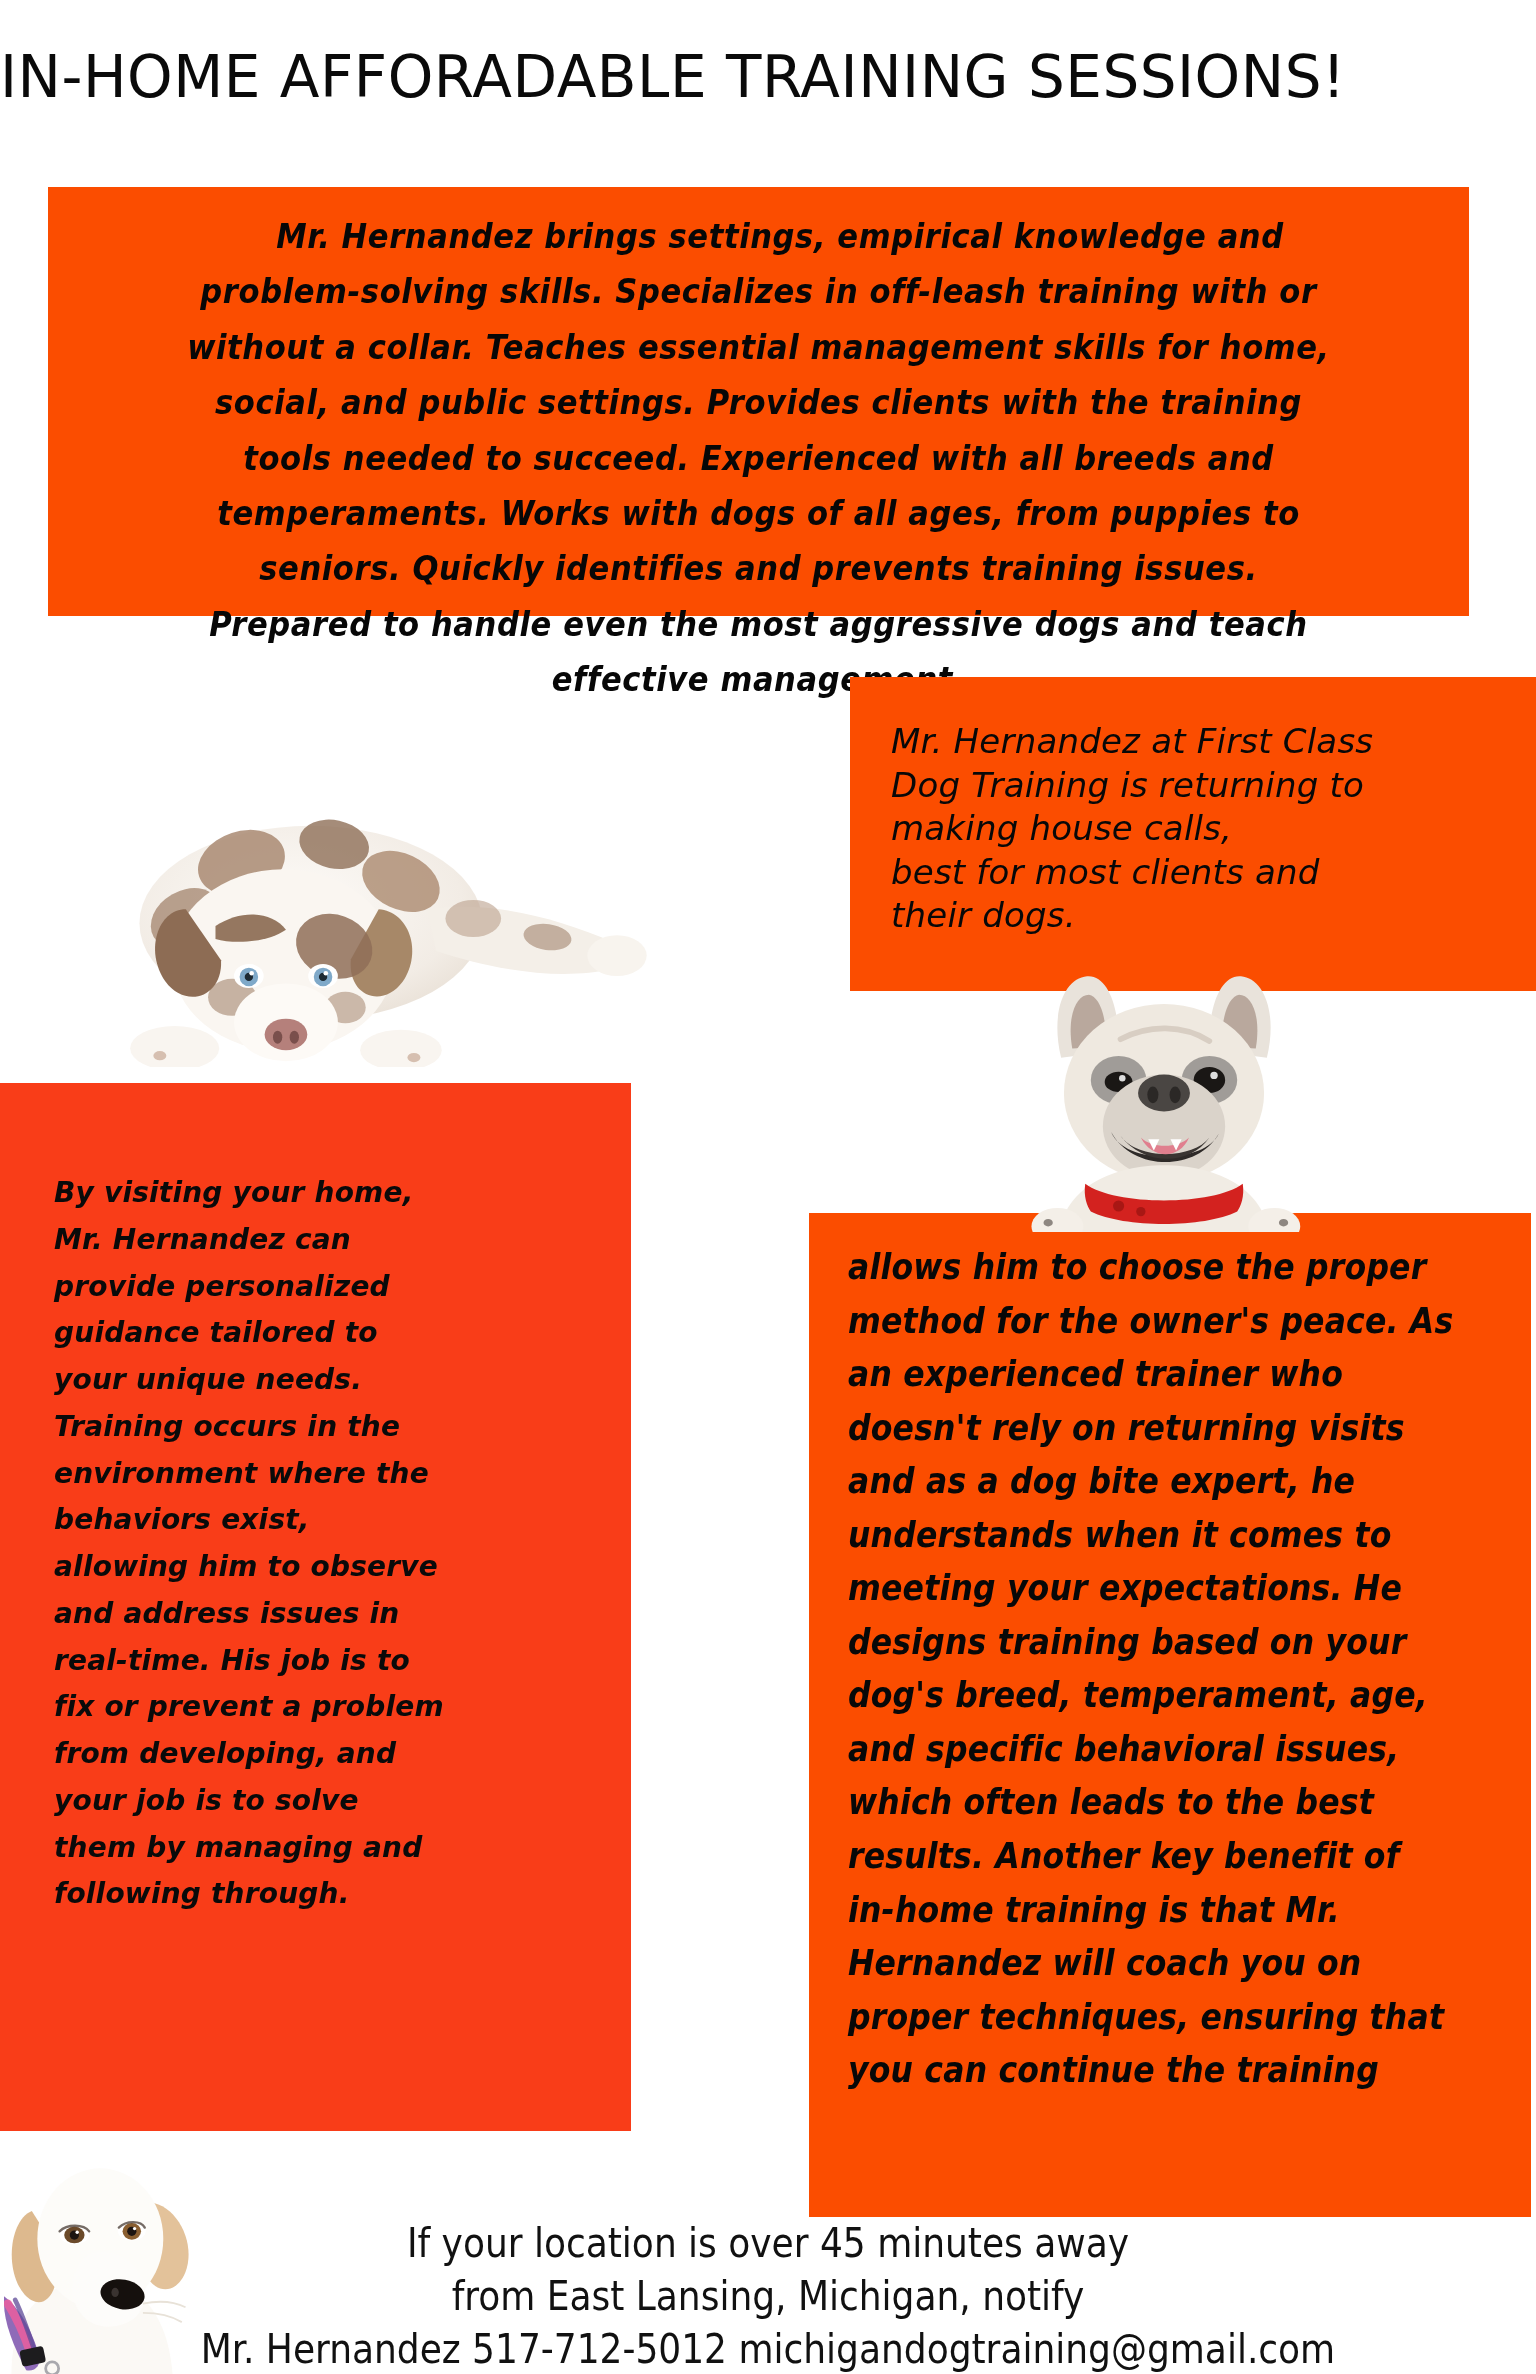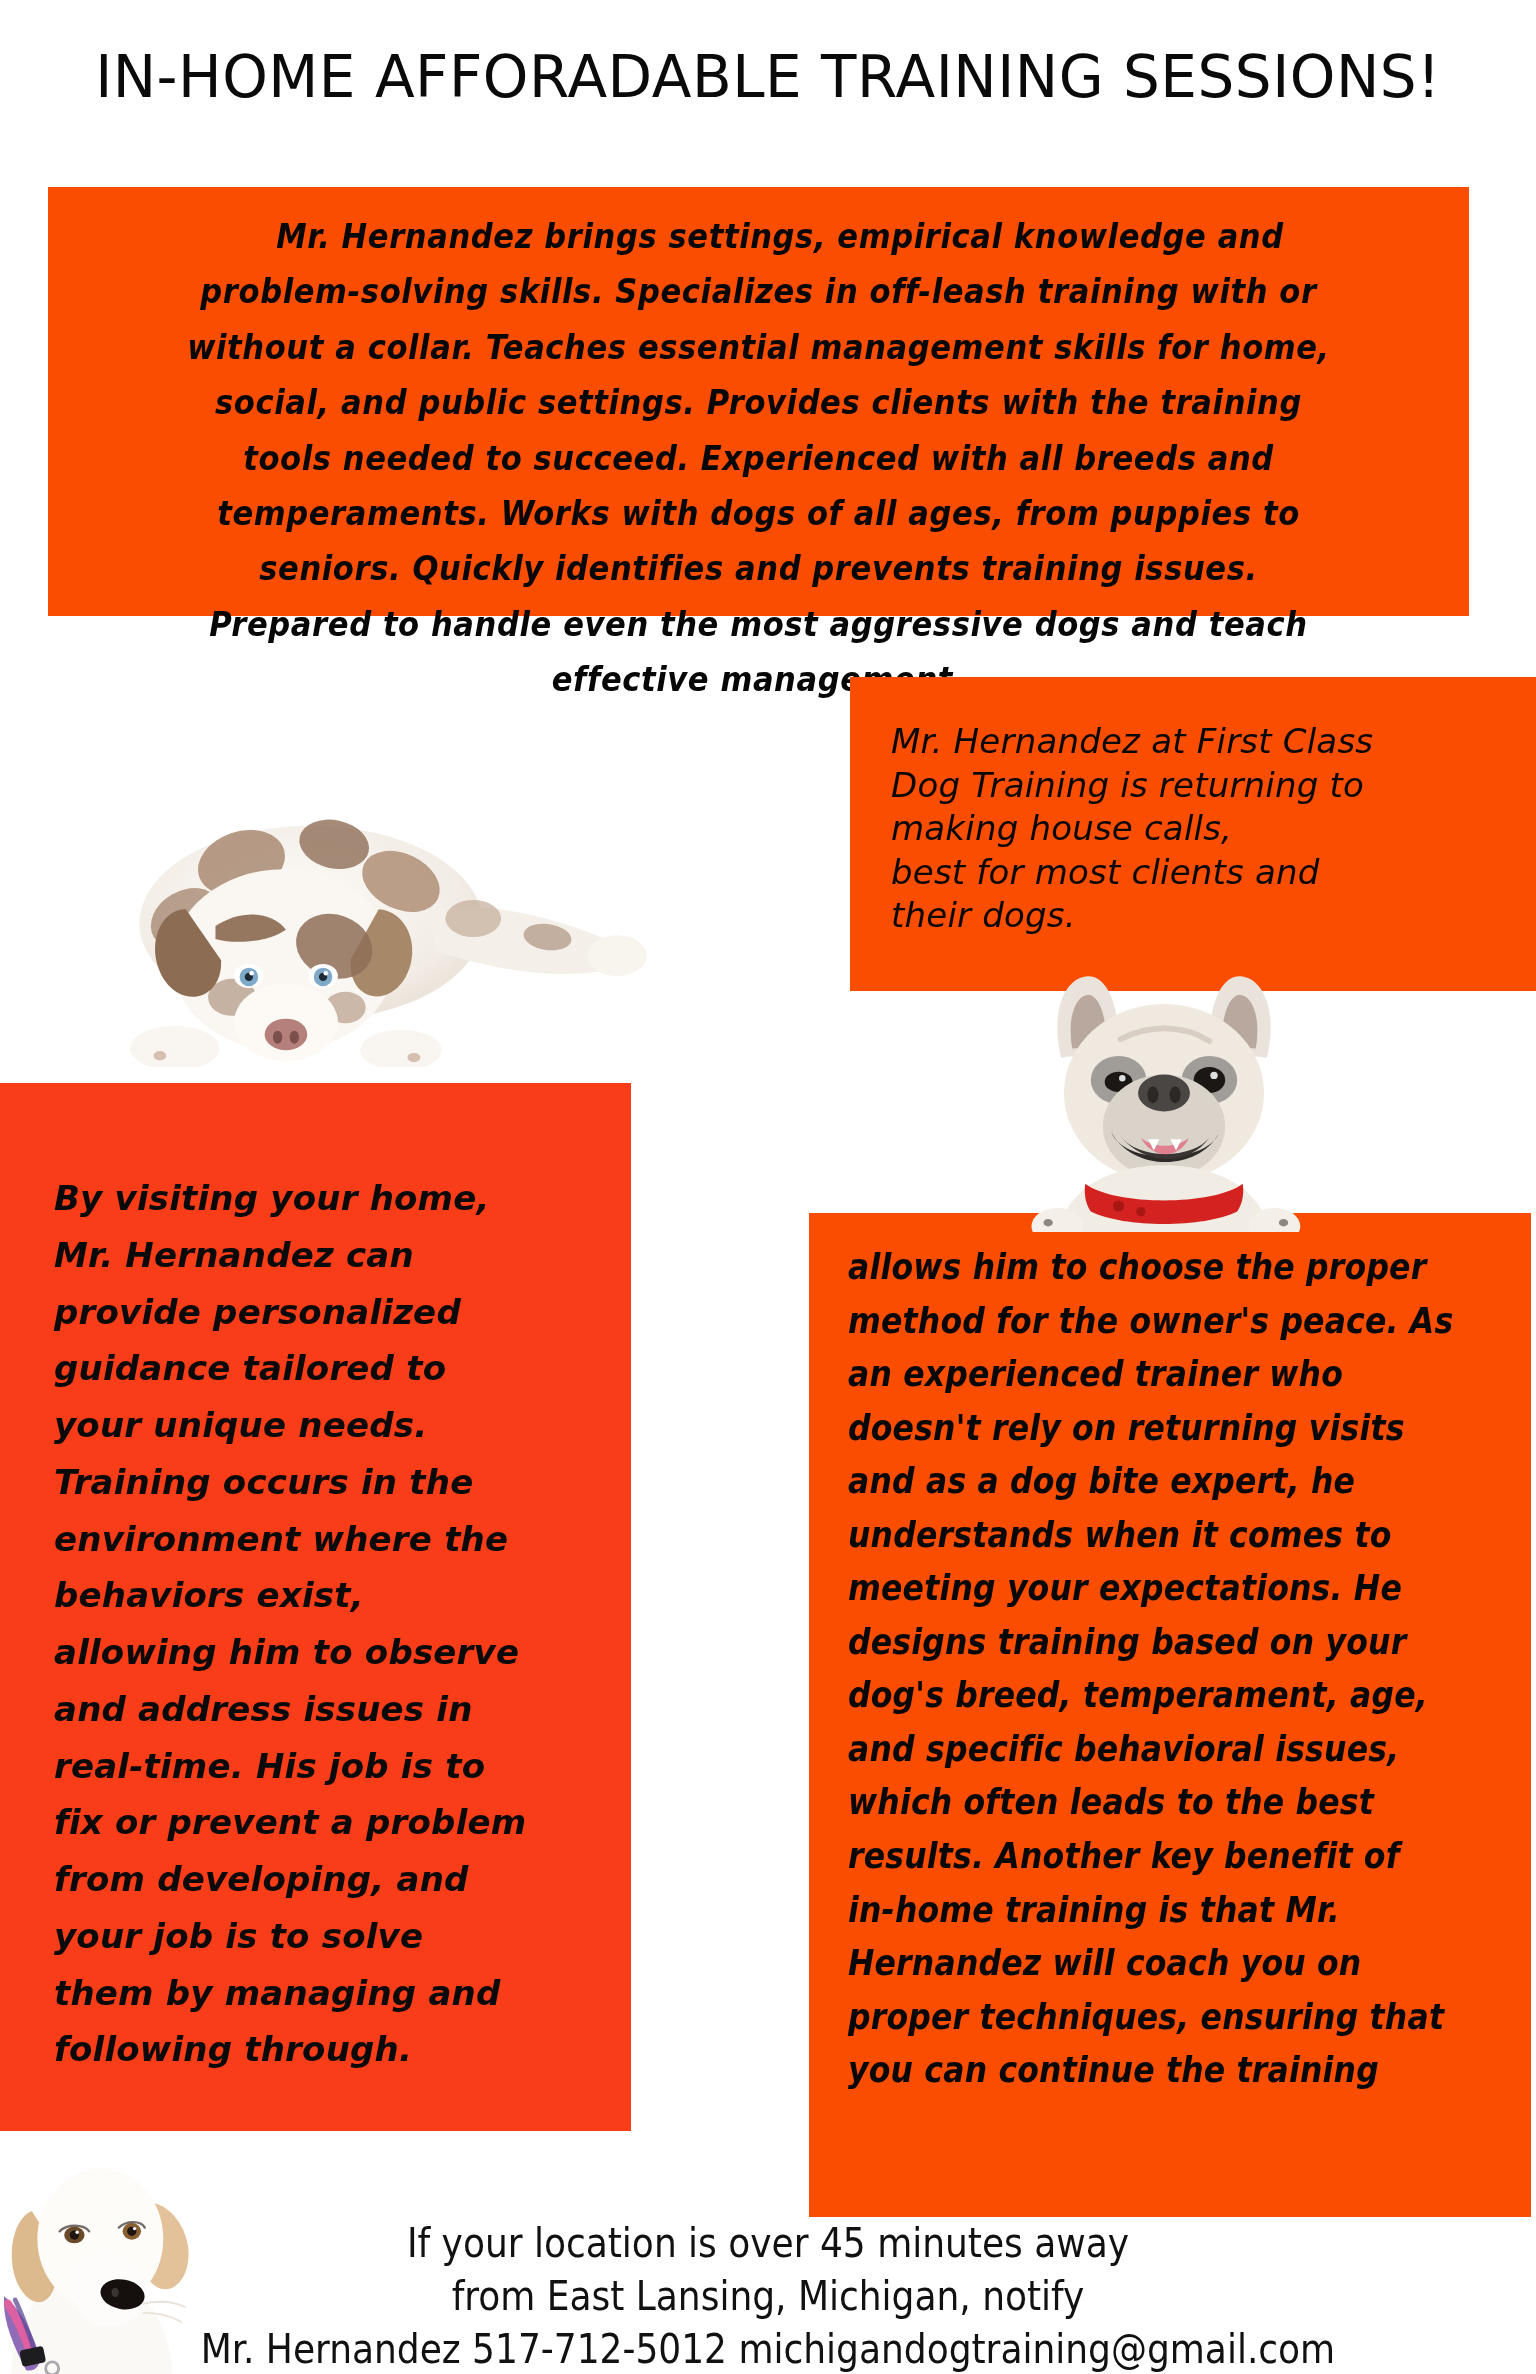--- a/index.html
+++ b/index.html
@@ -15,21 +15,20 @@
     font-family: "Liberation Sans", sans-serif;
     color: #000000;
   }
 
   
   .flyer-title {
     position: absolute;
     left: 0;
     top: 48px;
     width: 1536px;
-    text-align: center;
     font-family: "DejaVu Sans", sans-serif;
     font-size: 58px;
     line-height: 1.0;
     font-weight: 400;
     letter-spacing: 0.5px;
     color: #0a0a0a;
     white-space: nowrap;
   }
 
   
@@ -77,21 +76,21 @@
     left: 0px;
     top: 1083px;
     width: 631px;
     height: 1048px;
     background: #f93d18;
     padding: 87px 18.6px 18.6px 54px;
     text-align: left;
     font-family: "DejaVu Sans", sans-serif;
     font-style: italic;
     font-weight: bold;
-    font-size: 34px;
+    font-size: 28px;
     line-height: 1.67;
     letter-spacing: 0.2px;
     color: #0a0a0a;
   }
 
   .panel-love {
     left: 809px;
     top: 1213px;
     width: 722px;
     height: 1004px;

